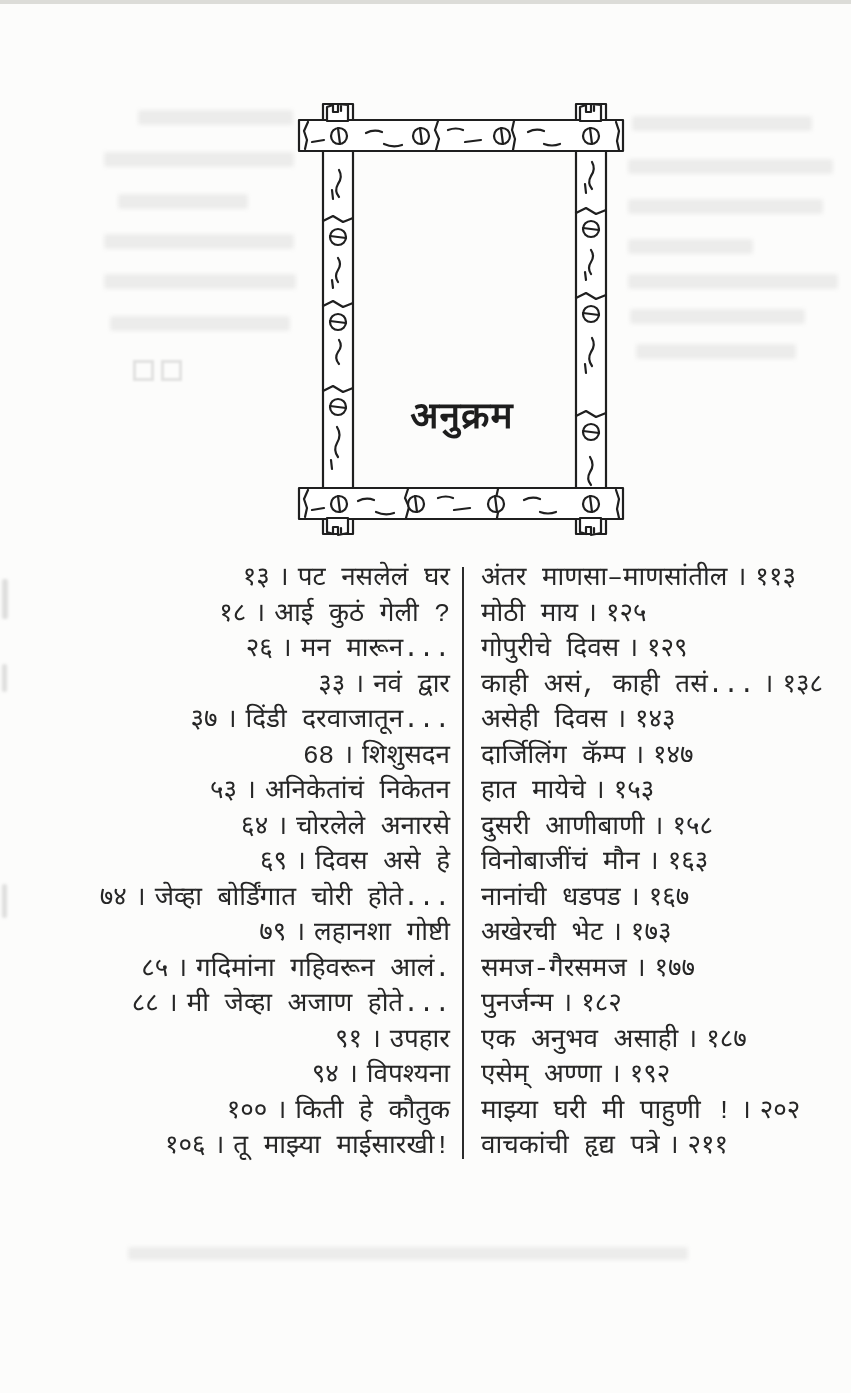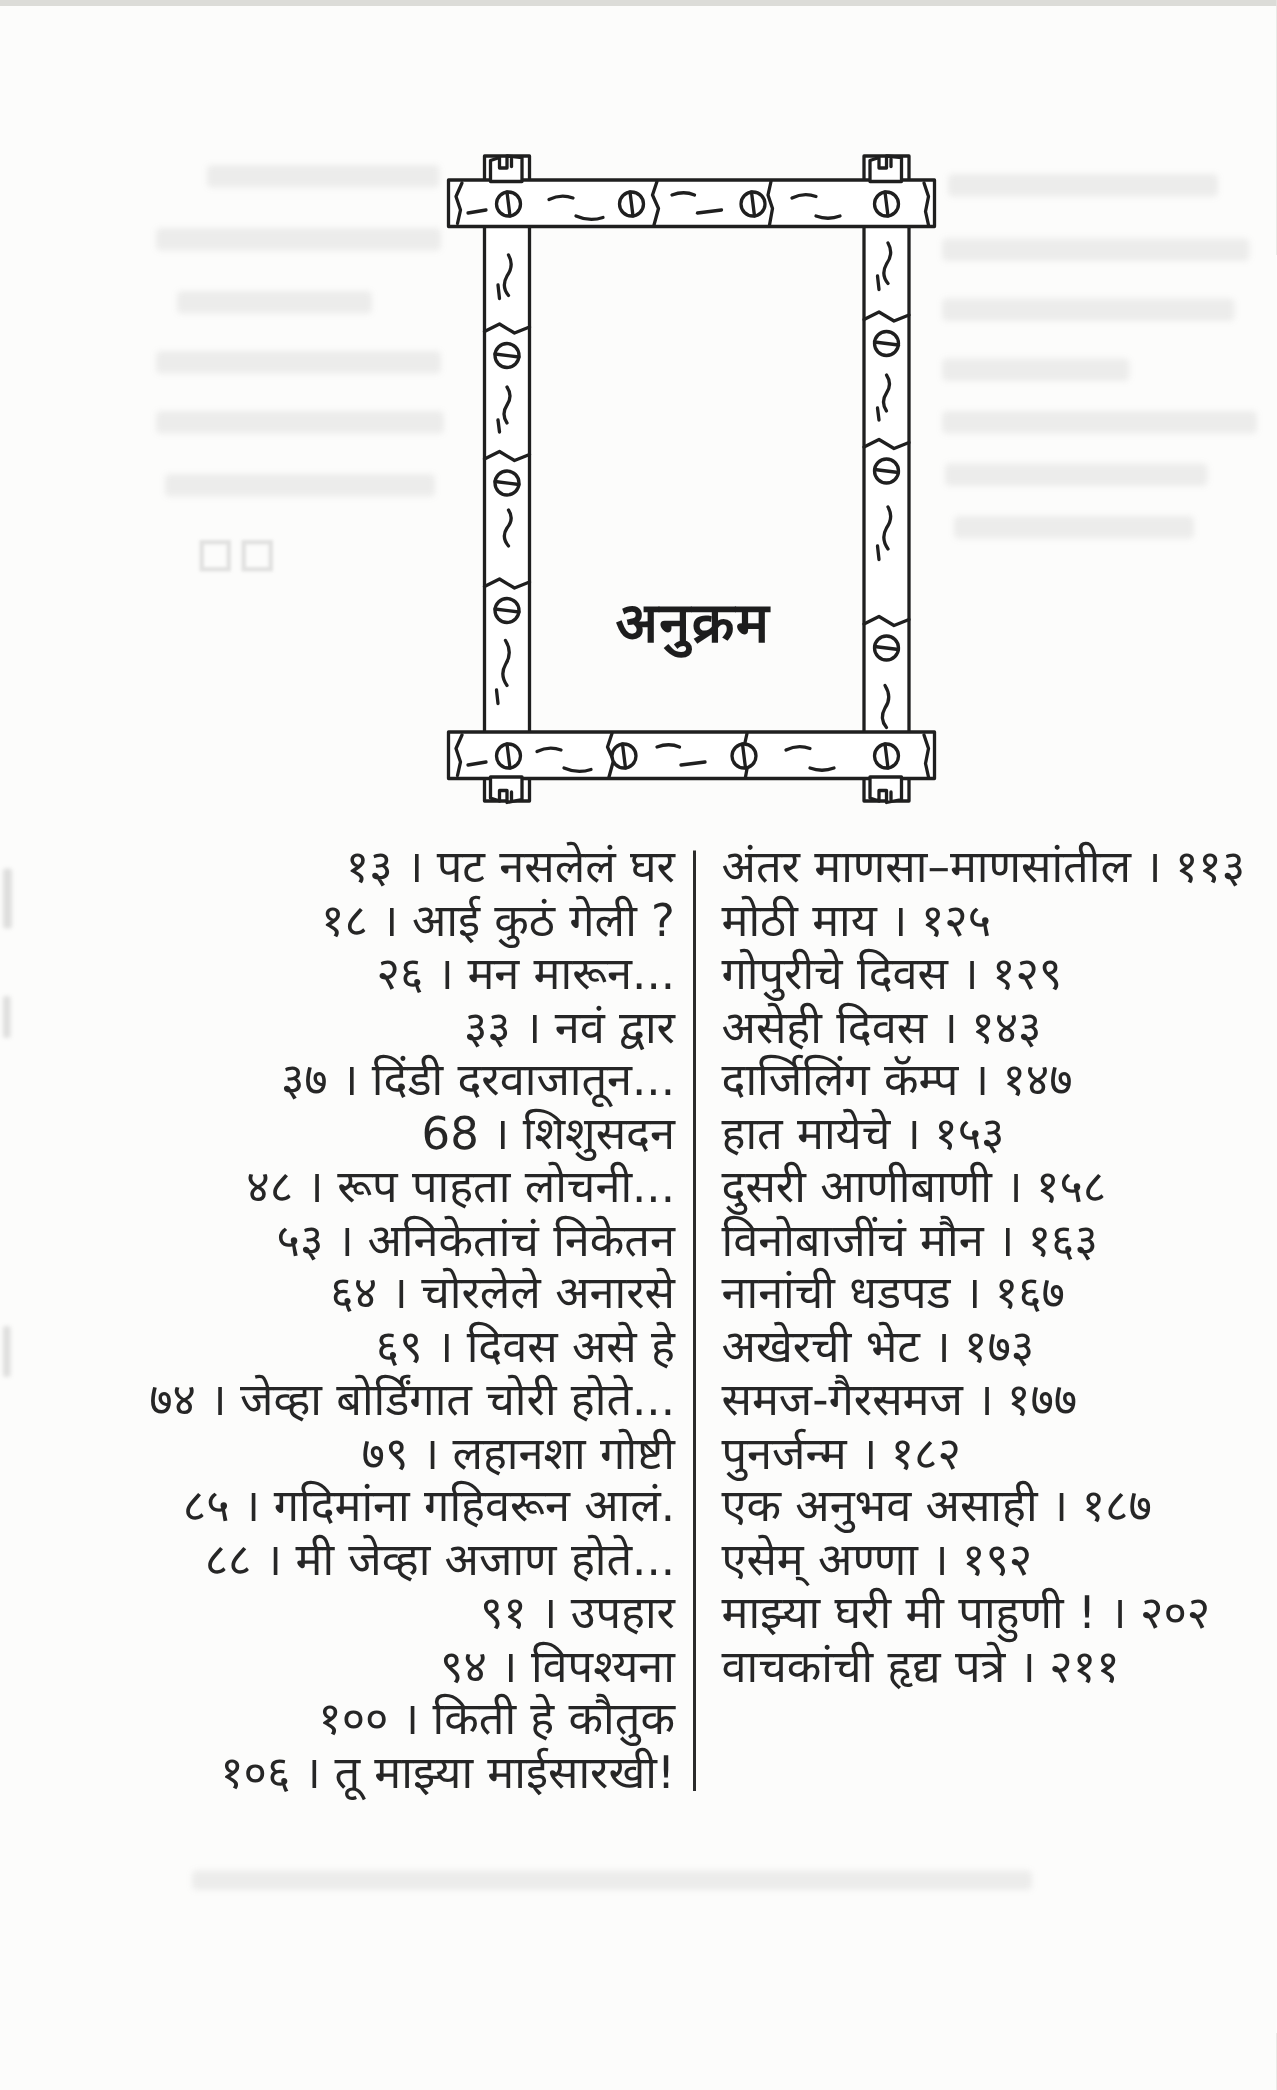--- a/index.html
+++ b/index.html
@@ -45,21 +45,21 @@
     font-size:37px;font-weight:bold;
     letter-spacing:1px;
     color:#1d1d1d;
   }
 
   
   .toc{
     position:absolute;left:0;top:557px;width:851px;
     display:flex;align-items:stretch;
   }
-  .col{font-size:30px;line-height:35.5px;white-space:nowrap;}
+  .col{font-size:26px;line-height:35.5px;white-space:nowrap;font-family:Liberation Mono, monospace;}
   .col-left{width:450px;text-align:right;}
   .divider{width:2px;background:var(--divider);margin:6px 0 6px 12px;}
   .col-right{margin-left:17px;text-align:left;}
   .trow{height:35.5px;}
   .sep{display:inline-block;margin:0 9px;}
 </style>
 </head>
 <body>
 
 <div class="page">
@@ -196,38 +196,38 @@
   <div class="frame-title">अनुक्रम</div>
 
   <div class="toc">
     <div class="col col-left" id="col-left">
         <div class="trow"><span>१३</span><span class="sep">।</span><span>पट नसलेलं घर</span></div>
         <div class="trow"><span>१८</span><span class="sep">।</span><span>आई कुठं गेली ?</span></div>
         <div class="trow"><span>२६</span><span class="sep">।</span><span>मन मारून...</span></div>
         <div class="trow"><span>३३</span><span class="sep">।</span><span>नवं द्वार</span></div>
         <div class="trow"><span>३७</span><span class="sep">।</span><span>दिंडी दरवाजातून...</span></div>
         <div class="trow"><span>68</span><span class="sep">।</span><span>शिशुसदन</span></div>
-        <div class="trow"><span>४८</span><span class="sep">।</span><span>रूप पाहता लोचनी...</span></div>
         <div class="trow"><span>५३</span><span class="sep">।</span><span>अनिकेतांचं निकेतन</span></div>
         <div class="trow"><span>६४</span><span class="sep">।</span><span>चोरलेले अनारसे</span></div>
         <div class="trow"><span>६९</span><span class="sep">।</span><span>दिवस असे हे</span></div>
         <div class="trow"><span>७४</span><span class="sep">।</span><span>जेव्हा बोर्डिंगात चोरी होते...</span></div>
         <div class="trow"><span>७९</span><span class="sep">।</span><span>लहानशा गोष्टी</span></div>
         <div class="trow"><span>८५</span><span class="sep">।</span><span>गदिमांना गहिवरून आलं.</span></div>
         <div class="trow"><span>८८</span><span class="sep">।</span><span>मी जेव्हा अजाण होते...</span></div>
         <div class="trow"><span>९१</span><span class="sep">।</span><span>उपहार</span></div>
         <div class="trow"><span>९४</span><span class="sep">।</span><span>विपश्यना</span></div>
         <div class="trow"><span>१००</span><span class="sep">।</span><span>किती हे कौतुक</span></div>
         <div class="trow"><span>१०६</span><span class="sep">।</span><span>तू माझ्या माईसारखी!</span></div>
       </div>
     <div class="divider"></div>
     <div class="col col-right" id="col-right">
         <div class="trow"><span>अंतर माणसा–माणसांतील</span><span class="sep">।</span><span>११३</span></div>
         <div class="trow"><span>मोठी माय</span><span class="sep">।</span><span>१२५</span></div>
         <div class="trow"><span>गोपुरीचे दिवस</span><span class="sep">।</span><span>१२९</span></div>
+        <div class="trow"><span>काही असं, काही तसं...</span><span class="sep">।</span><span>१३८</span></div>
         <div class="trow"><span>असेही दिवस</span><span class="sep">।</span><span>१४३</span></div>
         <div class="trow"><span>दार्जिलिंग कॅम्प</span><span class="sep">।</span><span>१४७</span></div>
         <div class="trow"><span>हात मायेचे</span><span class="sep">।</span><span>१५३</span></div>
         <div class="trow"><span>दुसरी आणीबाणी</span><span class="sep">।</span><span>१५८</span></div>
         <div class="trow"><span>विनोबाजींचं मौन</span><span class="sep">।</span><span>१६३</span></div>
         <div class="trow"><span>नानांची धडपड</span><span class="sep">।</span><span>१६७</span></div>
         <div class="trow"><span>अखेरची भेट</span><span class="sep">।</span><span>१७३</span></div>
         <div class="trow"><span>समज-गैरसमज</span><span class="sep">।</span><span>१७७</span></div>
         <div class="trow"><span>पुनर्जन्म</span><span class="sep">।</span><span>१८२</span></div>
         <div class="trow"><span>एक अनुभव असाही</span><span class="sep">।</span><span>१८७</span></div>

